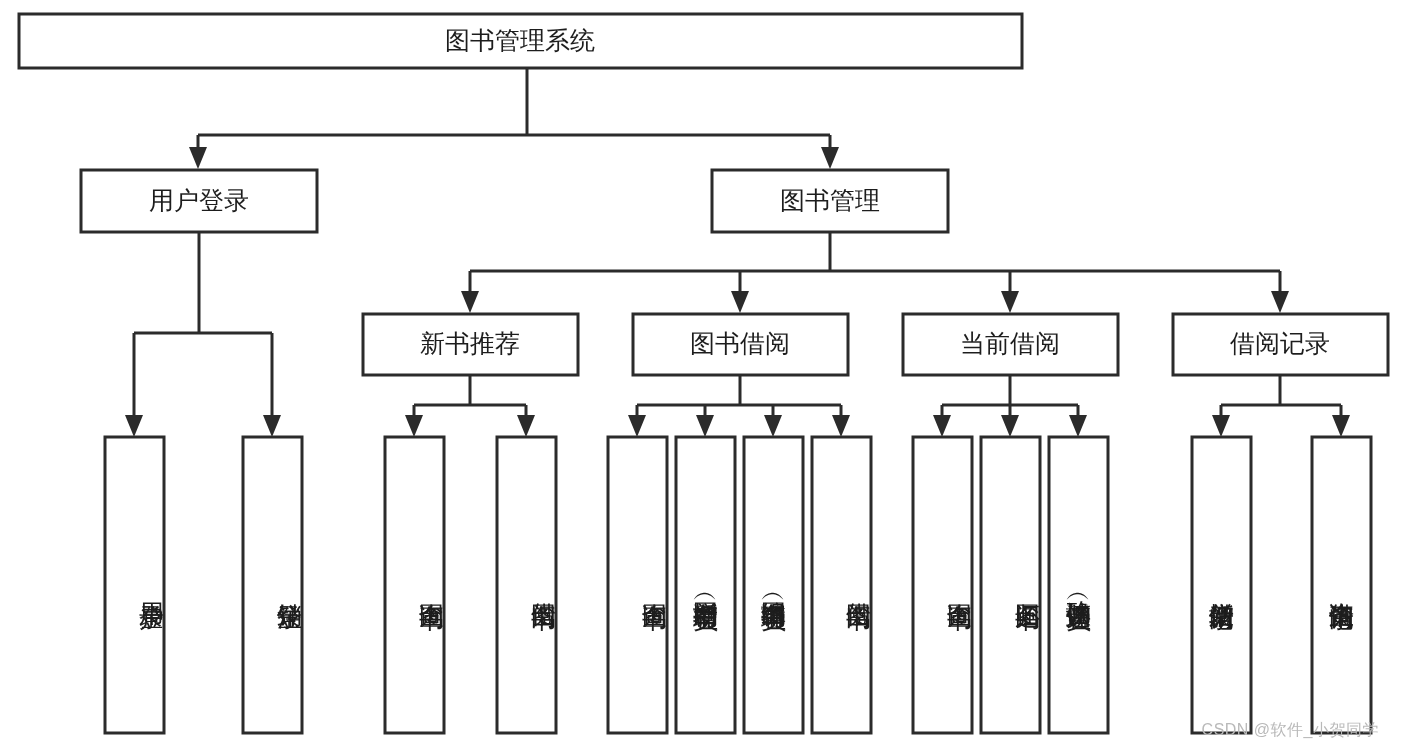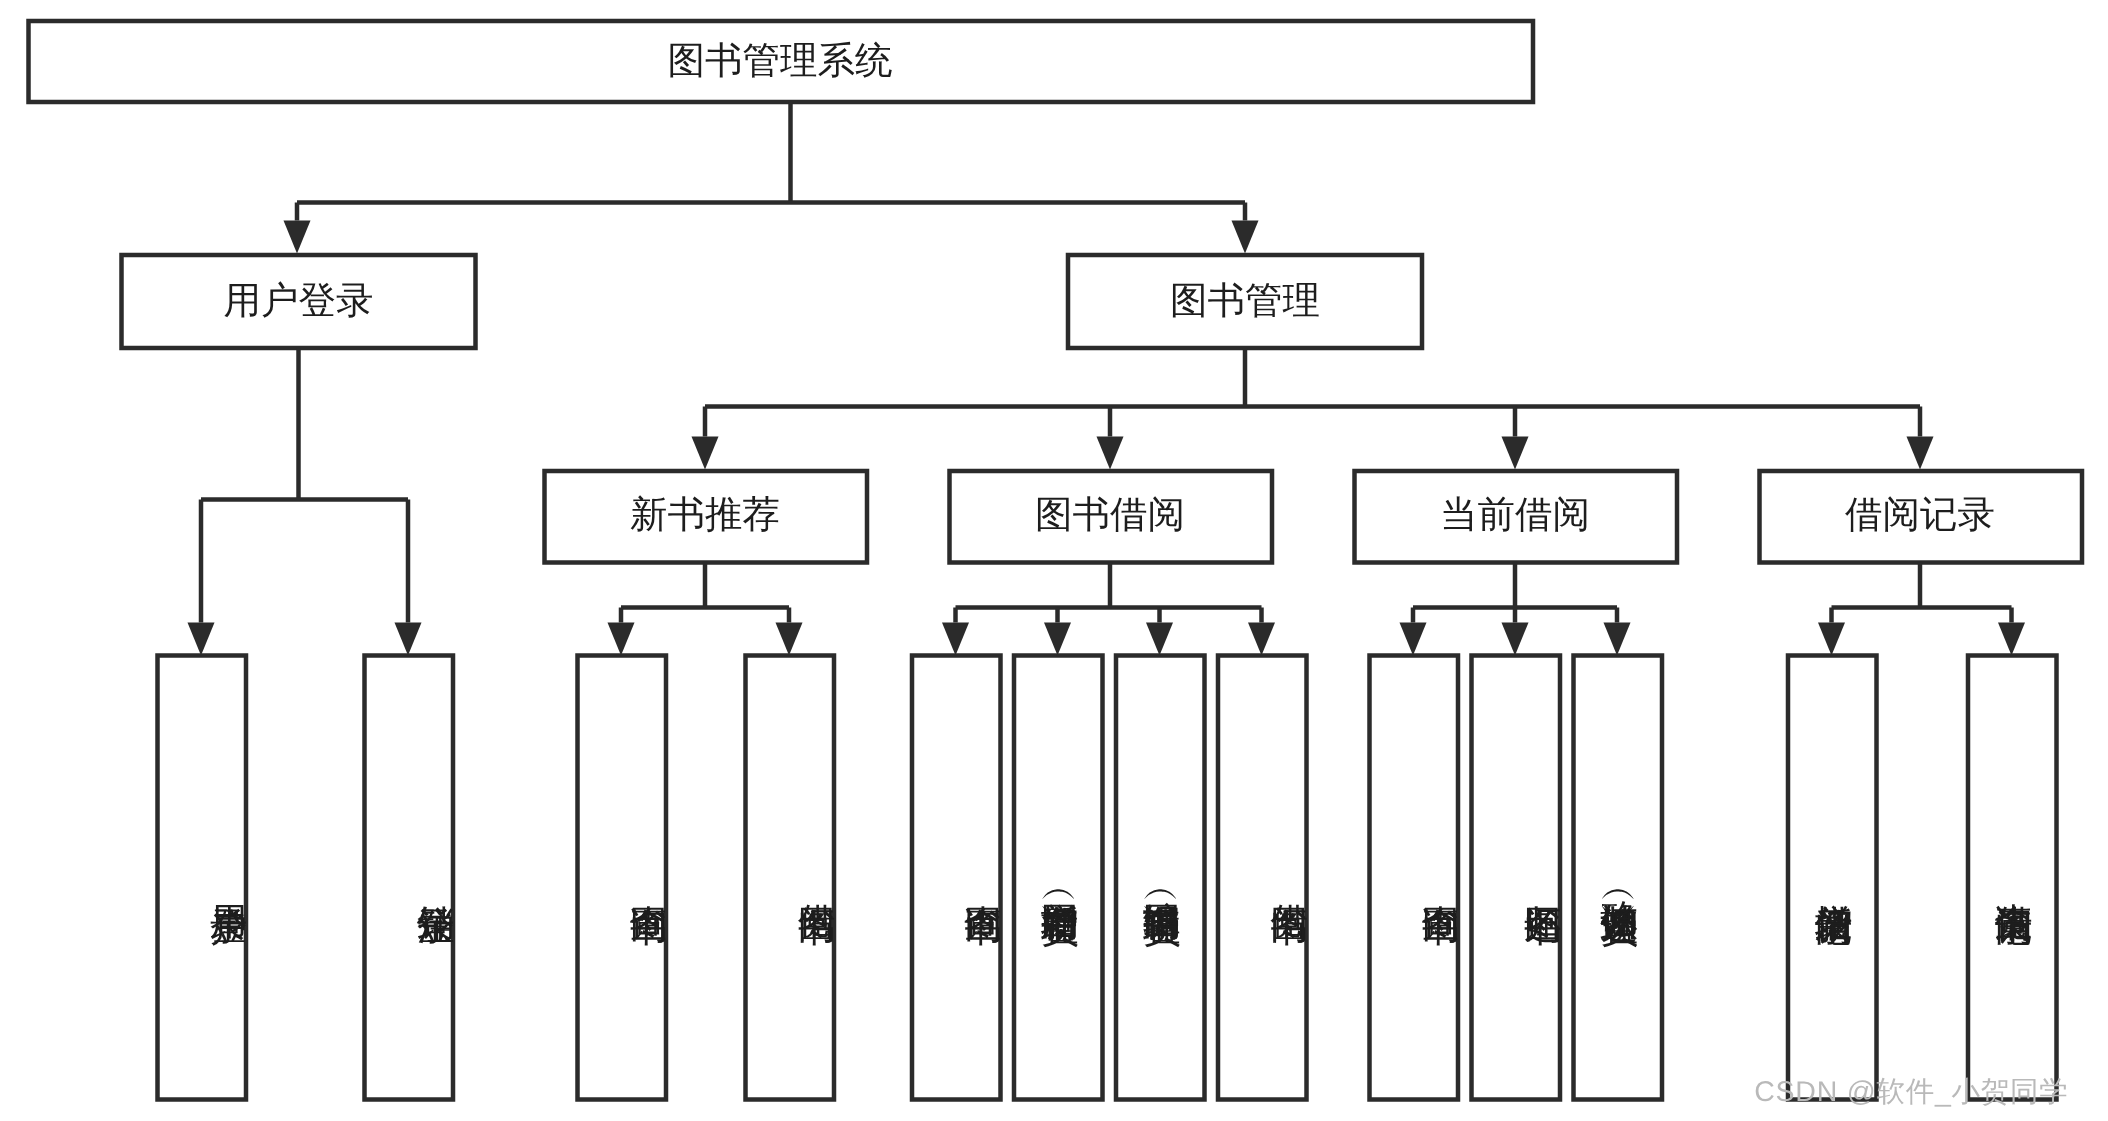--- a/index.html
+++ b/index.html
@@ -67,21 +67,21 @@
     color: #1d1d1d;
     letter-spacing: 1px;
     white-space: nowrap;
     pointer-events: none;
   }
   .watermark {
     position: absolute;
     right: 8px;
     bottom: 6px;
     font-family: "Liberation Sans", "DejaVu Sans", sans-serif;
-    font-size: 19px;
+    font-size: 16px;
     color: #b9b9b9;
     letter-spacing: 0.5px;
     white-space: nowrap;
   }
 </style>
 </head>
 <body>
 
 <div id="diagram-root">
 

